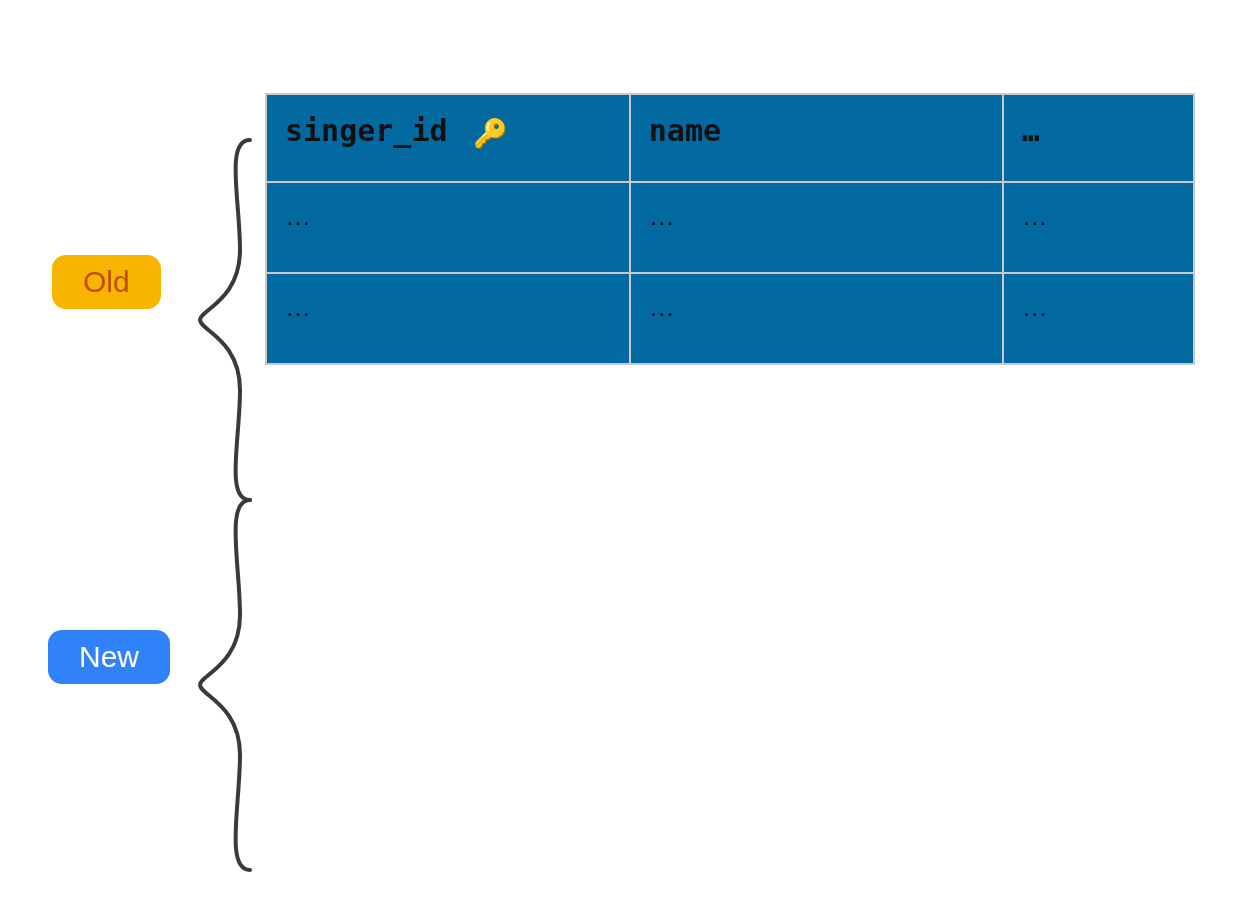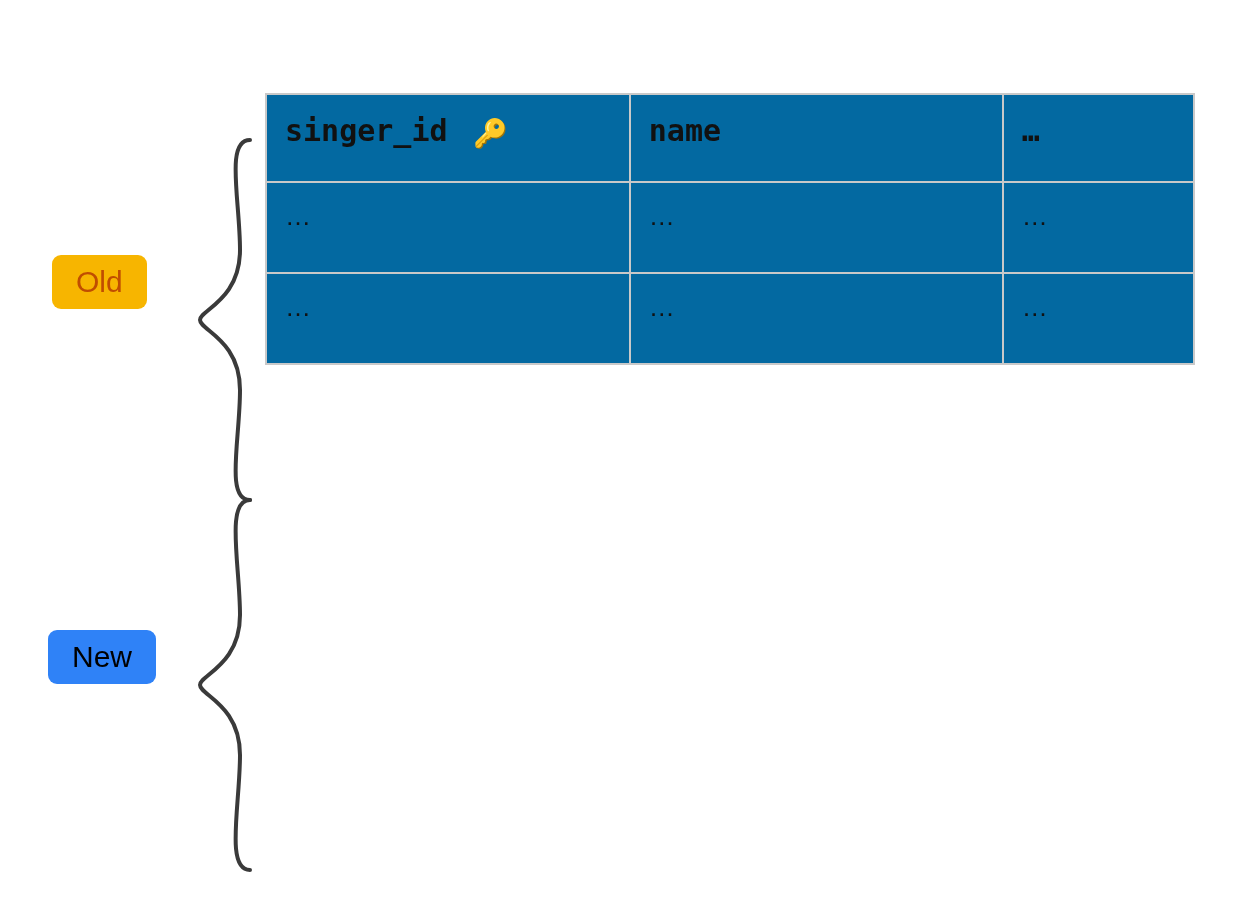--- a/index.html
+++ b/index.html
@@ -47,36 +47,36 @@
     vertical-align: -2px;
   }
   .smallid {
     font-size: 23px;
     letter-spacing: 0.2px;
   }
 
   
   .badge {
     position: absolute;
-    padding: 10px 24px;
-    border-radius: 9px;
+    padding: 10px 31px;
+    border-radius: 14px;
     font-size: 30px;
     font-weight: 400;
   }
   .badge-old {
     left: 52px;
     top: 255px;
     background: #f7b500;
     color: #c04d00;
   }
   .badge-new {
     left: 48px;
     top: 630px;
     background: #2f82f7;
-    color: #000000;
+    color: #ffffff;
   }
 
   
   .brace {
     position: absolute;
     stroke: #3a3a3a;
     stroke-width: 4;
     fill: none;
     stroke-linecap: round;
     stroke-linejoin: round;

